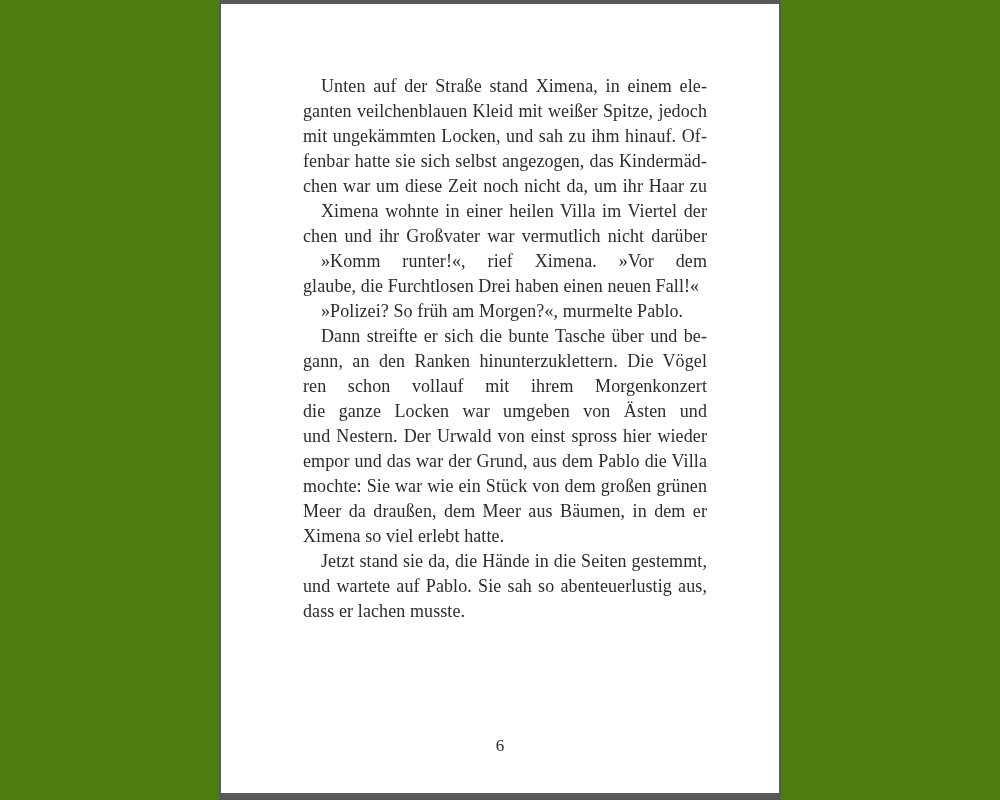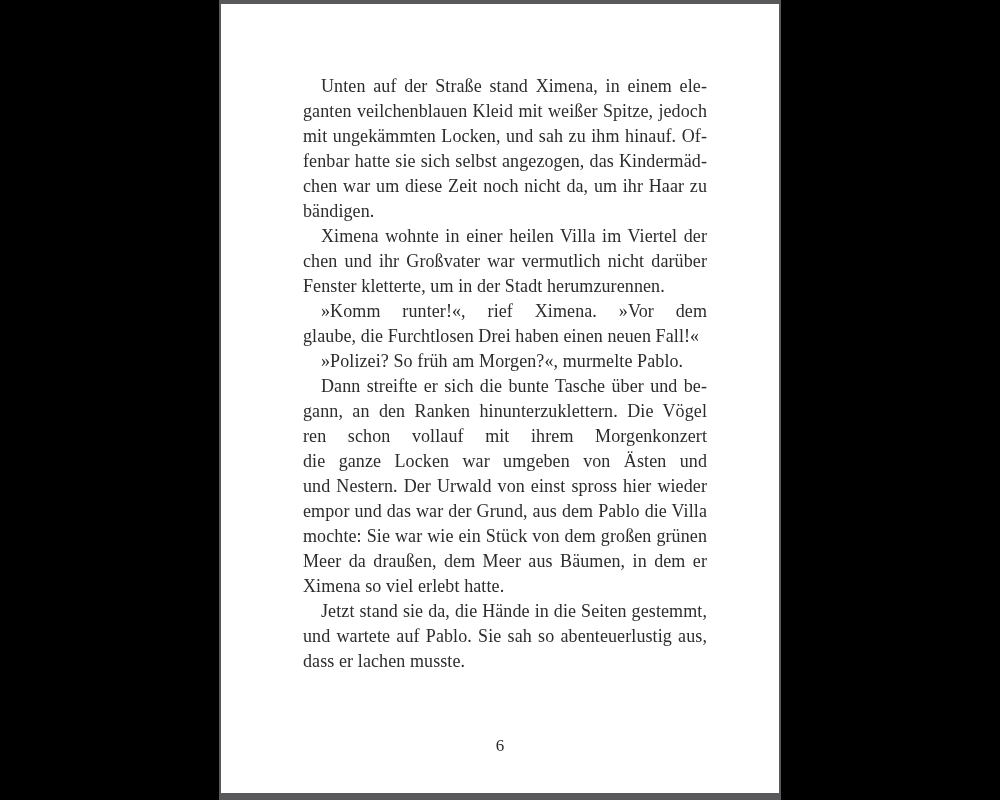--- a/index.html
+++ b/index.html
@@ -7,21 +7,21 @@
     padding: 0;
     background: #ffffff;
     width: 1000px;
     height: 800px;
     overflow: hidden;
   }
   .canvas {
     position: relative;
     width: 1000px;
     height: 800px;
-    background: #000000;
+    background: #4d7c0f;
     font-family: "Liberation Serif", "DejaVu Serif", serif;
   }
   .page {
     position: absolute;
     left: 219px;
     top: 0;
     width: 562px;
     height: 800px;
     box-sizing: border-box;
     background: #ffffff;
@@ -74,26 +74,24 @@
 
 <div class="canvas">
   <div class="page">
     <div class="text-block" id="text-block">
         <div class="paragraph">
           <div class="line first">Unten auf der Straße stand Ximena, in einem ele-</div>
           <div class="line">ganten veilchenblauen Kleid mit weißer Spitze, jedoch</div>
           <div class="line">mit ungekämmten Locken, und sah zu ihm hinauf. Of-</div>
           <div class="line">fenbar hatte sie sich selbst angezogen, das Kindermäd-</div>
           <div class="line">chen war um diese Zeit noch nicht da, um ihr Haar zu</div>
-          <div class="line last">bändigen.</div>
         </div>
         <div class="paragraph">
           <div class="line first">Ximena wohnte in einer heilen Villa im Viertel der Rei-</div>
           <div class="line">chen und ihr Großvater war vermutlich nicht darüber im</div>
-          <div class="line last">Fenster kletterte, um in der Stadt herumzurennen.</div>
         </div>
         <div class="paragraph">
           <div class="line first">»Komm runter!«, rief Ximena. »Vor dem Naturkunde-</div>
           <div class="line last">glaube, die Furchtlosen Drei haben einen neuen Fall!«</div>
         </div>
         <div class="paragraph">
           <div class="line first last">»Polizei? So früh am Morgen?«, murmelte Pablo.</div>
         </div>
         <div class="paragraph">
           <div class="line first">Dann streifte er sich die bunte Tasche über und be-</div>

